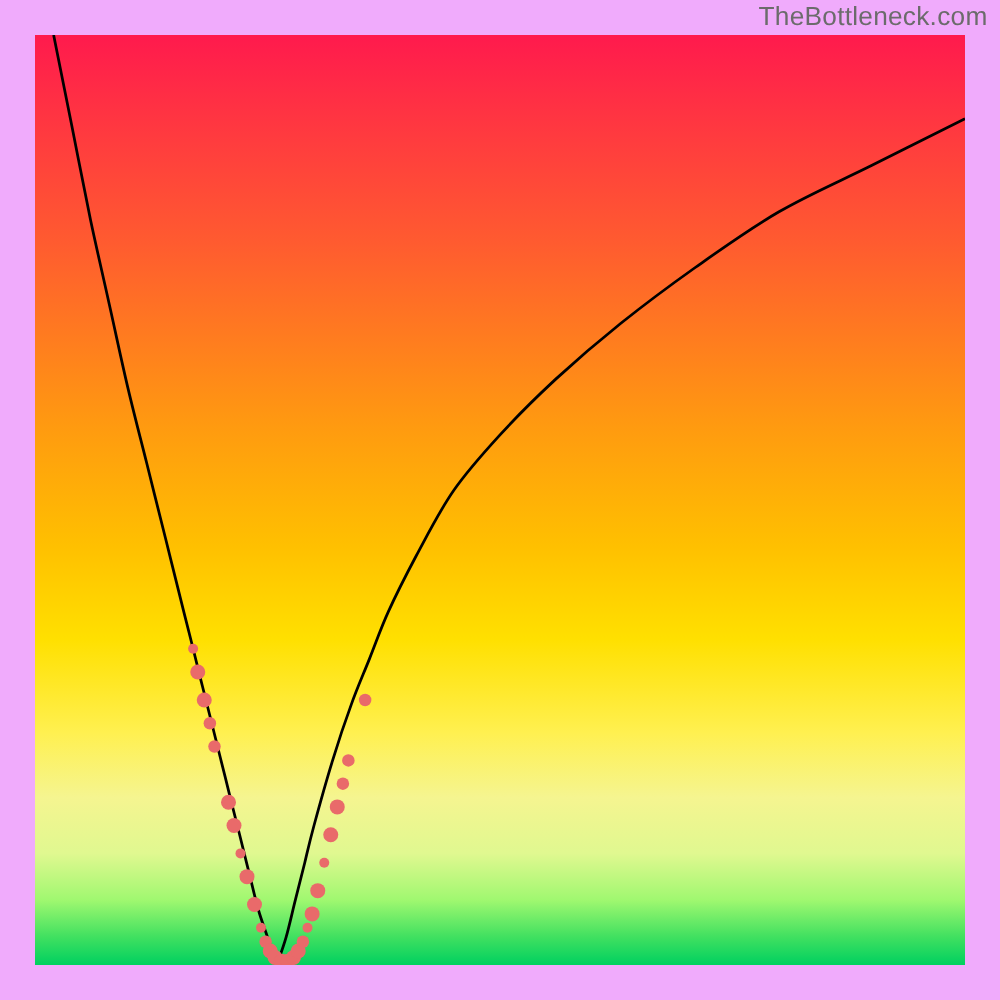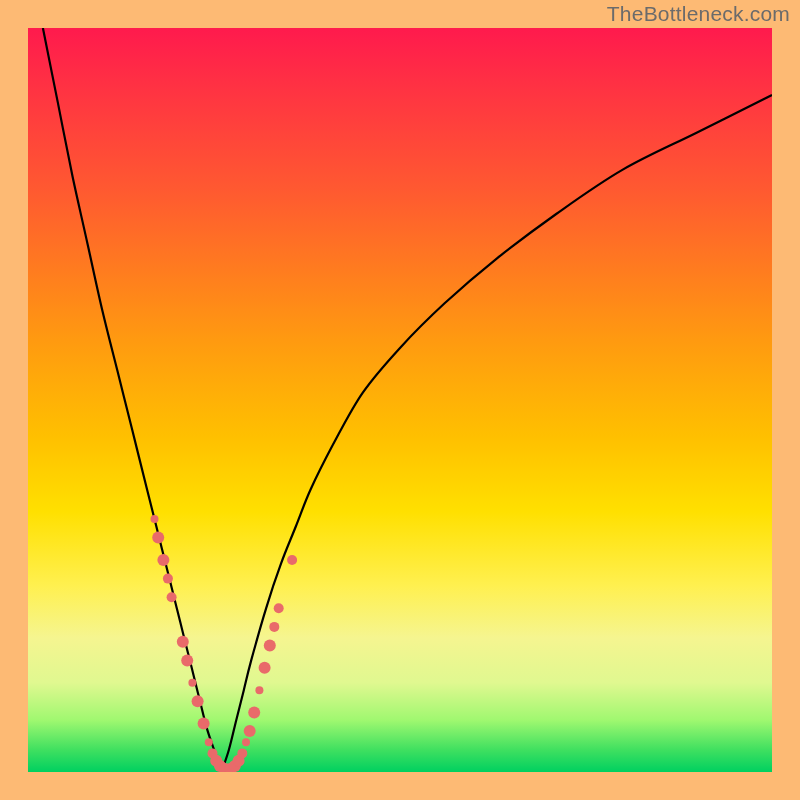--- a/index.html
+++ b/index.html
@@ -10,21 +10,21 @@
     overflow: hidden;
     background: #000;
     font-family: Arial, Helvetica, sans-serif;
   }
   .frame {
     position: absolute;
     left: 0;
     top: 0;
     width: 800px;
     height: 800px;
-    background: #fdba74;
+    background: #f0abfc;
     text-align: right;
   }
   .plot {
     position: absolute;
     left: 28px;
     top: 28px;
     width: 744px;
     height: 744px;
     
     background: linear-gradient(to bottom,

